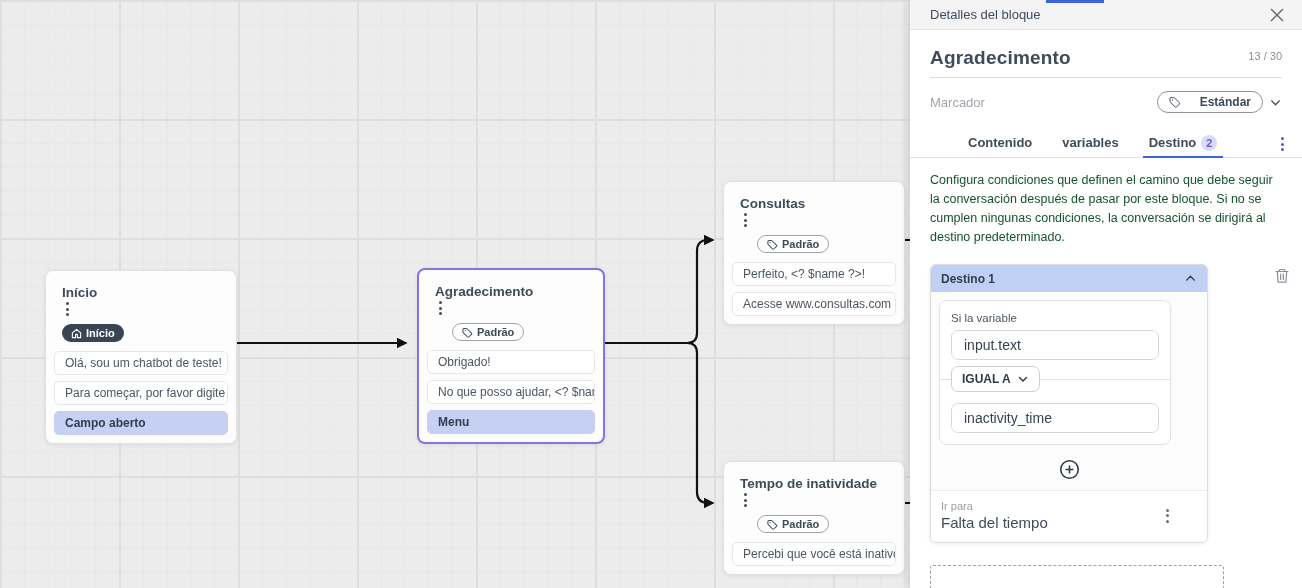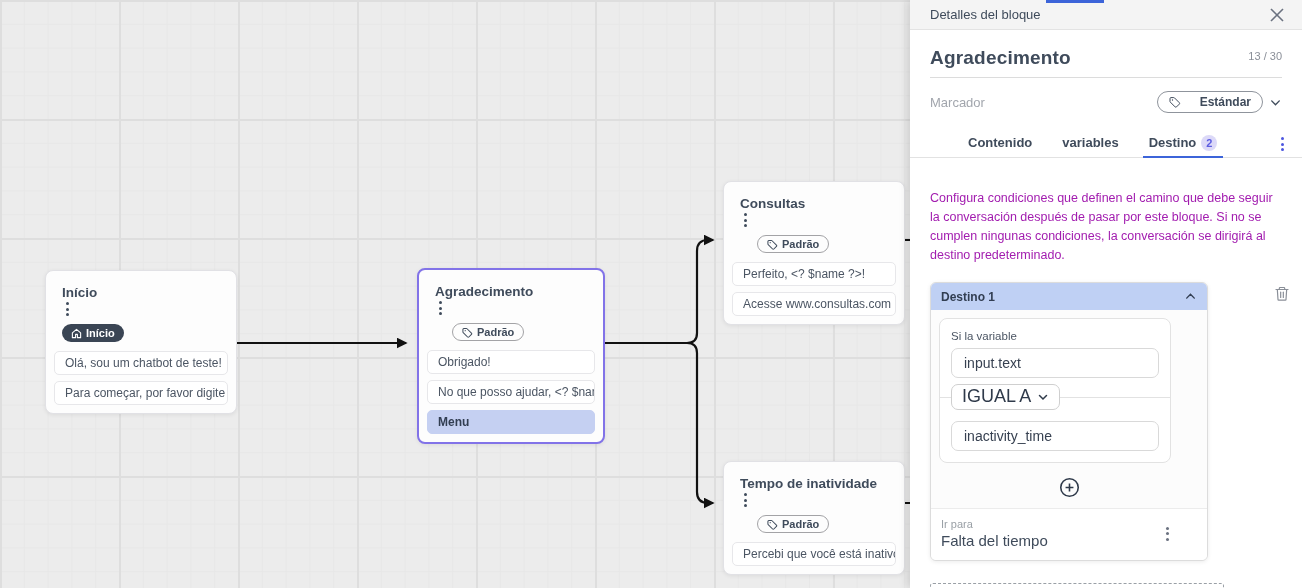--- a/index.html
+++ b/index.html
@@ -58,38 +58,38 @@
     padding:3px 11px; font-size:12px; font-weight:bold; color:#3f4b5b; background:#fff; cursor:pointer; }
   .tabs-row { position:relative; display:flex; gap:30px; margin:14px -20px 0 -20px; padding:0 20px 0 58px;
     border-bottom:1px solid #e2e2e2; height:30px; align-items:center; }
   .tab { position:relative; font-size:13px; font-weight:bold; color:#3f4b5b; height:100%;
     display:flex; align-items:center; gap:5px; cursor:pointer; }
   .tab.active::after { content:""; position:absolute; left:-6px; right:-6px; bottom:-1px; height:2.5px; background:#3c64d9; }
   .tab-badge { width:16px; height:16px; border-radius:50%; background:#dcd9f8; color:#5b5ce0;
     font-size:11px; font-weight:bold; display:flex; align-items:center; justify-content:center; }
   .tabs-kebab { position:absolute; right:14px; top:7px; }
   .tabs-kebab i { background:#4c56e0; }
-  .description { margin-top:31px; font-size:12.5px; line-height:19px; color:#a21caf; }
+  .description { margin-top:13px; font-size:12.5px; line-height:19px; color:#14532d; }
 
   .dest-wrap { position:relative; margin-top:17px; }
   .dest-card { width:278px; border:1px solid #dcdcdc; border-radius:6px; box-shadow:0 1px 4px rgba(0,0,0,.08);
     overflow:hidden; background:#fcfcfc; }
   .dest-head { height:27px; background:#bfd0f4; display:flex; align-items:center;
     justify-content:space-between; padding:0 10px; cursor:pointer; }
   .dest-head-label { font-size:12px; font-weight:bold; color:#323e52; }
   .trash-btn { position:absolute; right:-8px; top:3px; cursor:pointer; }
   .cond-card { margin:8px; width:232px; background:#fff; border:1px solid #e2e2e2; border-radius:8px; padding:11px; }
   .cond-label { font-size:11.5px; color:#4b5563; }
   .tf { margin-top:6px; height:30px; border:1px solid #d9d9d9; border-radius:7px; background:#fff;
     font-size:14px; color:#374151; line-height:28px; padding:0 12px; }
   .op-row { position:relative; height:37px; display:flex; align-items:center; }
   .op-row::before { content:""; position:absolute; left:-11px; right:-11px; top:50%; border-top:1px solid #e2e2e2; }
   .op-chip { position:relative; z-index:1; display:inline-flex; align-items:center; gap:6px; background:#fff;
-    border:1px solid #cfcfcf; border-radius:7px; height:26px; padding:0 10px; font-size:18px;
-    font-weight:normal; color:#2f3a4a; cursor:pointer; }
+    border:1px solid #cfcfcf; border-radius:7px; height:26px; padding:0 10px; font-size:12px;
+    font-weight:bold; color:#2f3a4a; cursor:pointer; }
   .plus-row { display:flex; justify-content:center; padding:6px 0 10px; }
   .dest-foot { background:#fff; border-top:1px solid #ececec; padding:9px 10px 11px;
     display:flex; justify-content:space-between; align-items:center; }
   .goto-label { font-size:11px; color:#9aa0a6; }
   .goto-value { font-size:15px; color:#3f4b5b; margin-top:2px; }
   .foot-kebab { margin-right:24px; }
   .foot-kebab i { background:#6b7280; }
 
   .add-dest { margin-top:22px; width:294px; height:40px; border:1px dashed #9aa0a6; border-radius:3px;
     background:transparent; display:flex; align-items:center; justify-content:center;
@@ -131,20 +131,21 @@
       <span class="badge-dark">
         <svg width="11" height="11" viewBox="0 0 24 24" fill="none" stroke="#fff" stroke-width="2.4" stroke-linejoin="round">
             <path d="M3 10.5 L12 3 L21 10.5 V21 H14 V14 H10 V21 H3 z"></path>
           </svg>
         <span>Início</span>
       </span>
     </div>
     <div class="rows">
       <div class="row">Olá, sou um chatbot de teste!</div>
       <div class="row">Para começar, por favor digite o ...</div>
+      <div class="row highlight">Campo aberto</div>
     </div>
   </div>
 
   <div class="node selected" style="left:417px; top:268px; width:188px;">
     <div class="node-head">
       <span class="node-title">Agradecimento</span>
       <span class="kebab">
           <i></i>
           <i></i>
           <i></i>

